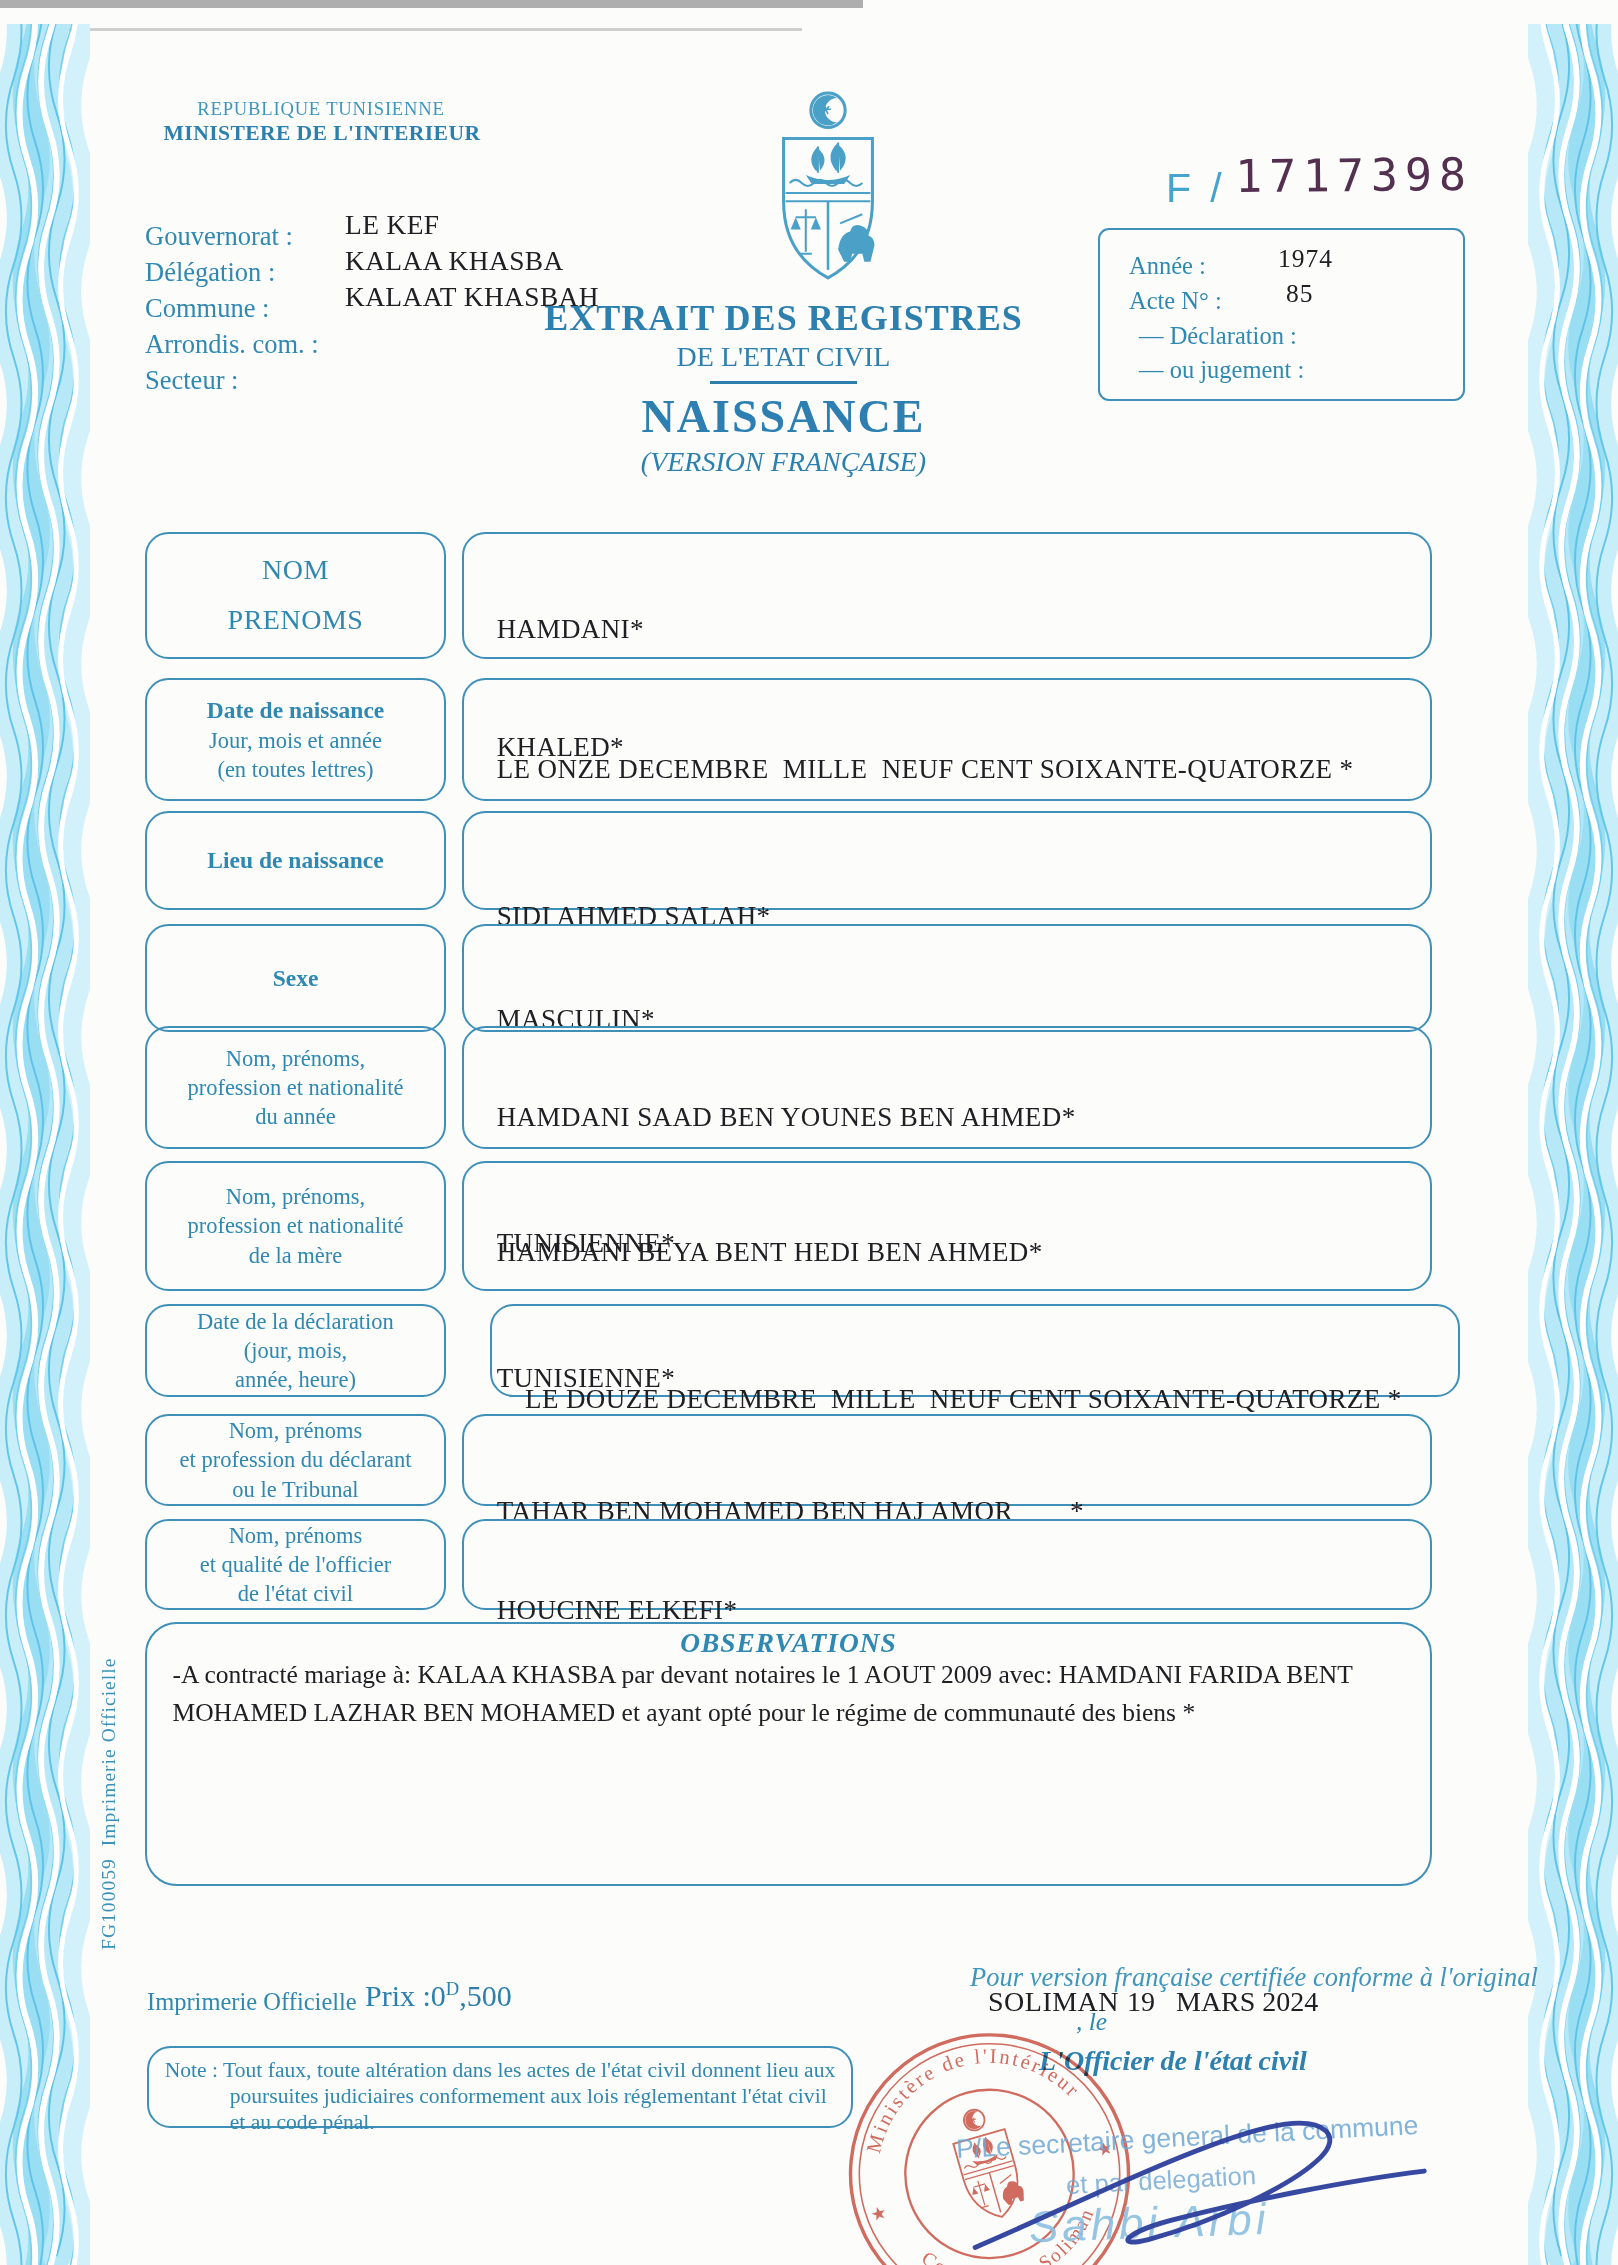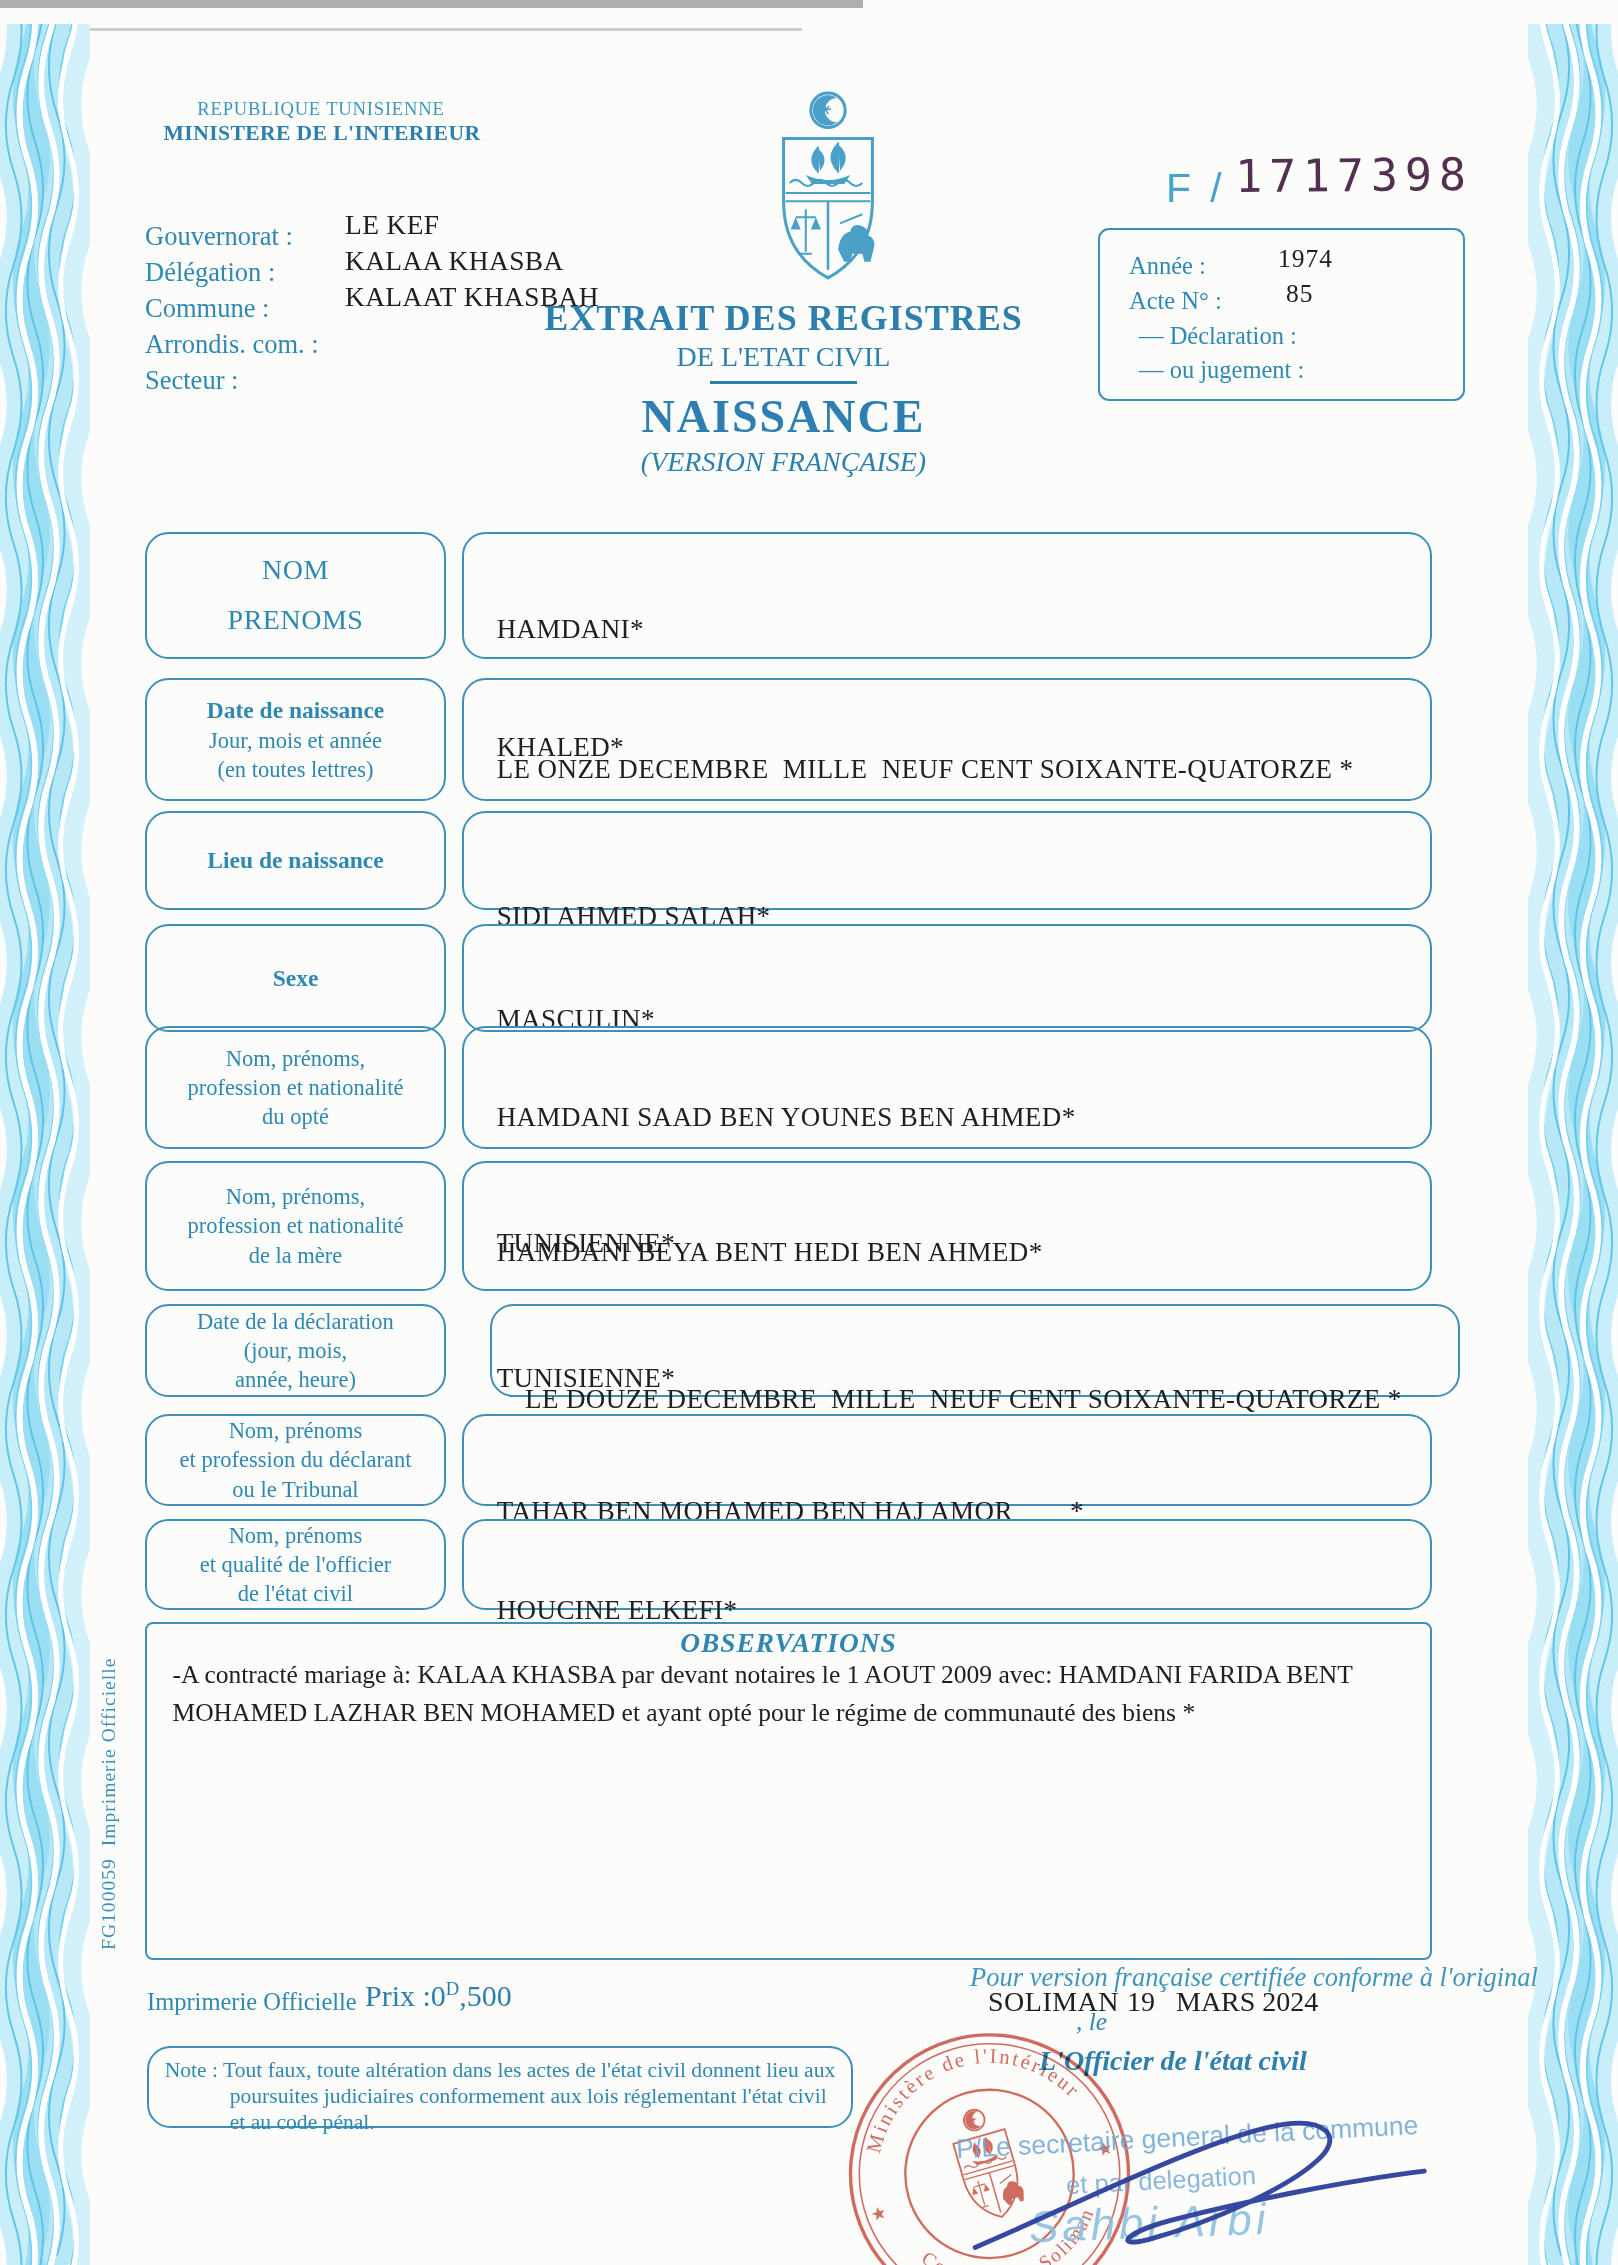--- a/index.html
+++ b/index.html
@@ -49,21 +49,21 @@
   .r0 .vl{margin-top:5.9px;}      .r0 .vl + .vl{margin-top:25.5px;}
   .r1{top:678px;height:123px;}  .r1 .ll:first-child{font-weight:bold;font-size:23.5px;}
   .r2{top:811px;height:99px;}  .r2 .ll{font-weight:bold;font-size:23.5px;}  .r2 .val{padding-top:25.5px;}
   .r3{top:924px;height:108px;}   .r3 .ll{font-weight:bold;font-size:23.5px;}  .r3 .val{padding-top:15.7px;}
   .r4{top:1026px;height:123px;} .r4 .vl + .vl{margin-top:33px;}
   .r5{top:1161px;height:130px;} .r5 .vl + .vl{margin-top:33px;}
   .r6{top:1304px;height:93px;}  .r6 .val{padding-top:15.7px;margin-left:44px;}
   .r7{top:1414px;height:92px;}  .r7 .val{padding-top:17.6px;}
   .r8{top:1519px;height:91px;}
   
-  .obs{left:145px;top:1622px;width:1287px;height:338px;border:2.9px solid var(--bd);border-radius:8px;box-sizing:border-box;}
+  .obs{left:145px;top:1622px;width:1287px;height:264px;border:2.9px solid var(--bd);border-radius:32px;box-sizing:border-box;}
   .obs-title{position:absolute;top:3.9px;left:0;right:0;text-align:center;font-weight:bold;font-style:italic;
              font-size:27.4px;color:var(--accent);letter-spacing:1px;}
   .obs-text{position:absolute;top:32px;left:25.5px;right:33px;font-size:25.5px;line-height:1.5;color:var(--ink);}
   
   .sidenote{left:98px;top:1950px;transform:rotate(-90deg);transform-origin:0 0;font-size:19.6px;
             letter-spacing:1px;color:#3a92bb;white-space:pre;}
   
   .imprimerie{left:147px;top:1988px;font-size:24.5px;color:var(--accent);}
   .price{left:365px;top:1978px;font-size:30px;color:var(--accent-dark);}
   .price sup{font-size:18.6px;}
@@ -227,21 +227,21 @@
     </div>
     <div class="val">
       <span class="vl">MASCULIN*</span>
     </div>
   </div>
 
   <div class="row r4">
     <div class="lbl">
       <span class="ll">Nom, prénoms,</span>
       <span class="ll">profession et nationalité</span>
-      <span class="ll">du opté</span>
+      <span class="ll">du année</span>
     </div>
     <div class="val">
       <span class="vl">HAMDANI SAAD BEN YOUNES BEN AHMED*</span>
       <span class="vl">TUNISIENNE*</span>
     </div>
   </div>
 
   <div class="row r5">
     <div class="lbl">
       <span class="ll">Nom, prénoms,</span>

